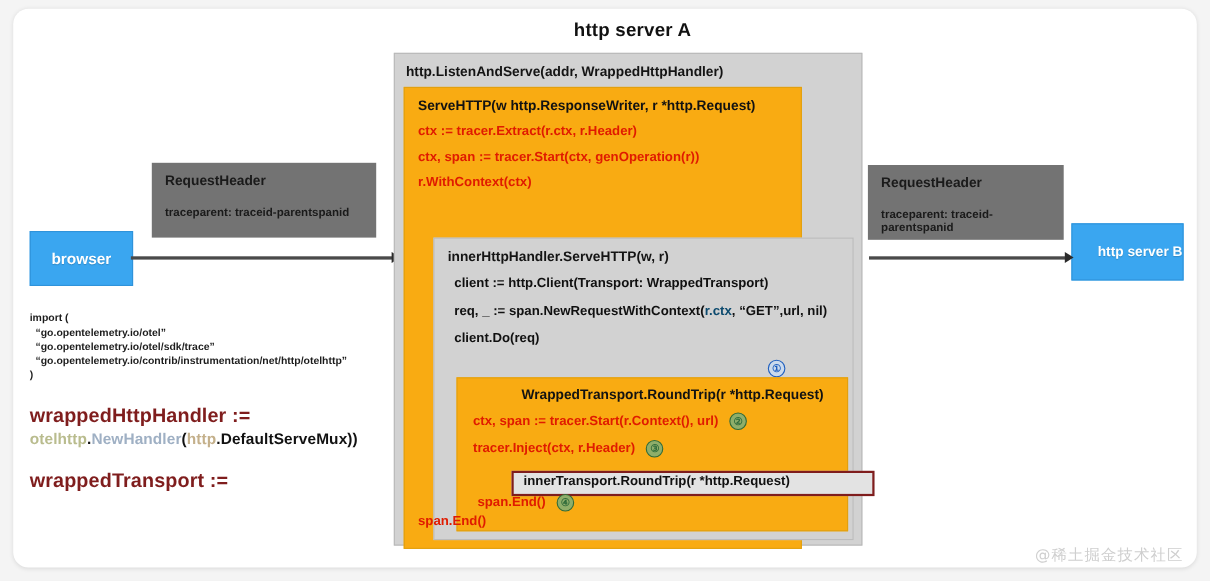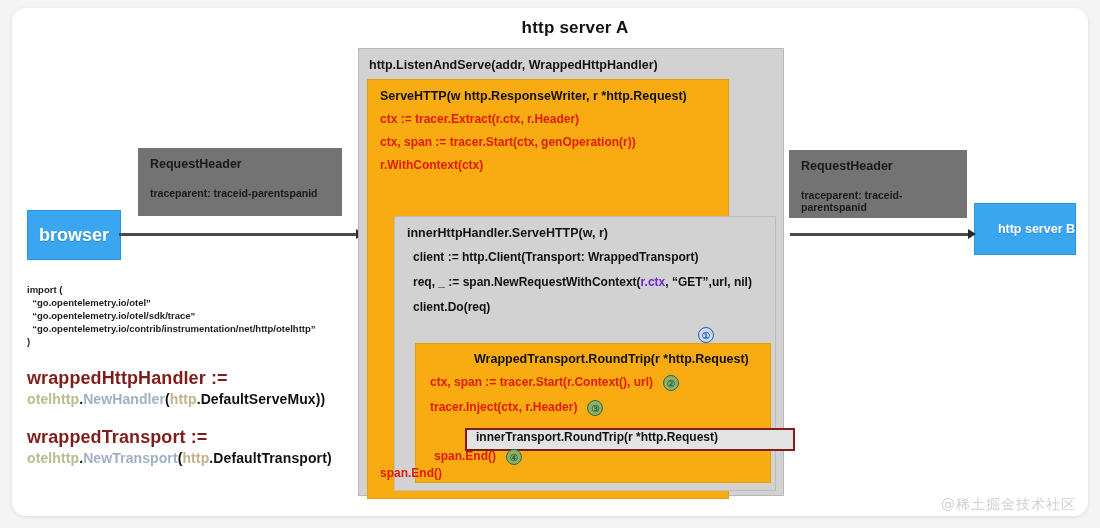--- a/index.html
+++ b/index.html
@@ -44,21 +44,21 @@
   
   .bluebox {
     position: absolute;
     background: #3aa6f0;
     border: 1px solid #2f93da;
     color: #ffffff;
     font-weight: bold;
     display: flex;
     align-items: center;
     justify-content: center;
-    font-size: 18px;
+    font-size: 14px;
     text-shadow: 0 1px 1px rgba(0,0,0,.18);
   }
   #browser-box { left: 27px; top: 210px; width: 92px; height: 48px; }
   #server-b-box { left: 974px; top: 203px; width: 100px; height: 50px; font-size: 12.5px; justify-content: flex-end; }
 
   
   .hdrbox {
     position: absolute;
     background: #737373;
     padding: 9px 12px 10px 12px;
@@ -312,21 +312,21 @@
 
     <div class="orange" id="servehttp-box">
       <div class="orange-label">ServeHTTP(w http.ResponseWriter, r *http.Request)</div>
       <div class="code-red">ctx := tracer.Extract(r.ctx, r.Header)</div>
       <div class="code-red">ctx, span := tracer.Start(ctx, genOperation(r))</div>
       <div class="code-red">r.WithContext(ctx)</div>
 
       <div id="inner-handler-box">
         <div class="gray-label">innerHttpHandler.ServeHTTP(w, r)</div>
         <div class="code-black">client := http.Client(Transport: WrappedTransport)</div>
-        <div class="code-black"><span>req, _ := span.NewRequestWithContext(</span><span style="color:#6d28d9">r.ctx</span><span>, “GET”,url, nil)</span></div>
+        <div class="code-black"><span>req, _ := span.NewRequestWithContext(</span><span style="color:#0c4a6e">r.ctx</span><span>, “GET”,url, nil)</span></div>
         <div class="circ circ-blue" id="marker-1">①</div>
         <div class="code-black" style="margin-top:8px">client.Do(req)</div>
 
         <div class="orange" id="wrapped-transport-box">
           <div class="orange-label">WrappedTransport.RoundTrip(r *http.Request)</div>
           <div class="code-red"><span>ctx, span := tracer.Start(r.Context(), url)</span><span class="circ circ-green">②</span></div>
           <div class="code-red"><span>tracer.Inject(ctx, r.Header)</span><span class="circ circ-green">③</span></div>
 
           <div id="inner-transport-box">
             <span>innerTransport.RoundTrip(r *http.Request)</span>
@@ -347,18 +347,17 @@
     <div class="imp-line">  “go.opentelemetry.io/contrib/instrumentation/net/http/otelhttp”</div>
     <div class="imp-line">)</div>
 
     <div class="decl-block">
       <div class="decl-name">wrappedHttpHandler :=</div>
       <div class="decl-call"><span class="tok-pkg">otelhttp</span><span class="tok-dark">.</span><span class="tok-fn">NewHandler</span><span class="tok-paren">(</span><span class="tok-http">http</span><span class="tok-dark">.</span><span class="tok-dark">DefaultServeMux</span><span class="tok-paren">))</span></div>
     </div>
 
     <div class="decl-block">
       <div class="decl-name">wrappedTransport :=</div>
-      <div class="decl-call"><span class="tok-pkg">otelhttp</span><span class="tok-dark">.</span><span class="tok-fn">NewTransport</span><span class="tok-paren">(</span><span class="tok-http">http</span><span class="tok-dark">.</span><span class="tok-dark">DefaultTransport</span><span class="tok-paren">)</span></div>
     </div>
   </div>
 
   <div id="watermark">@稀土掘金技术社区</div>
 </div>
 
 </body></html>

